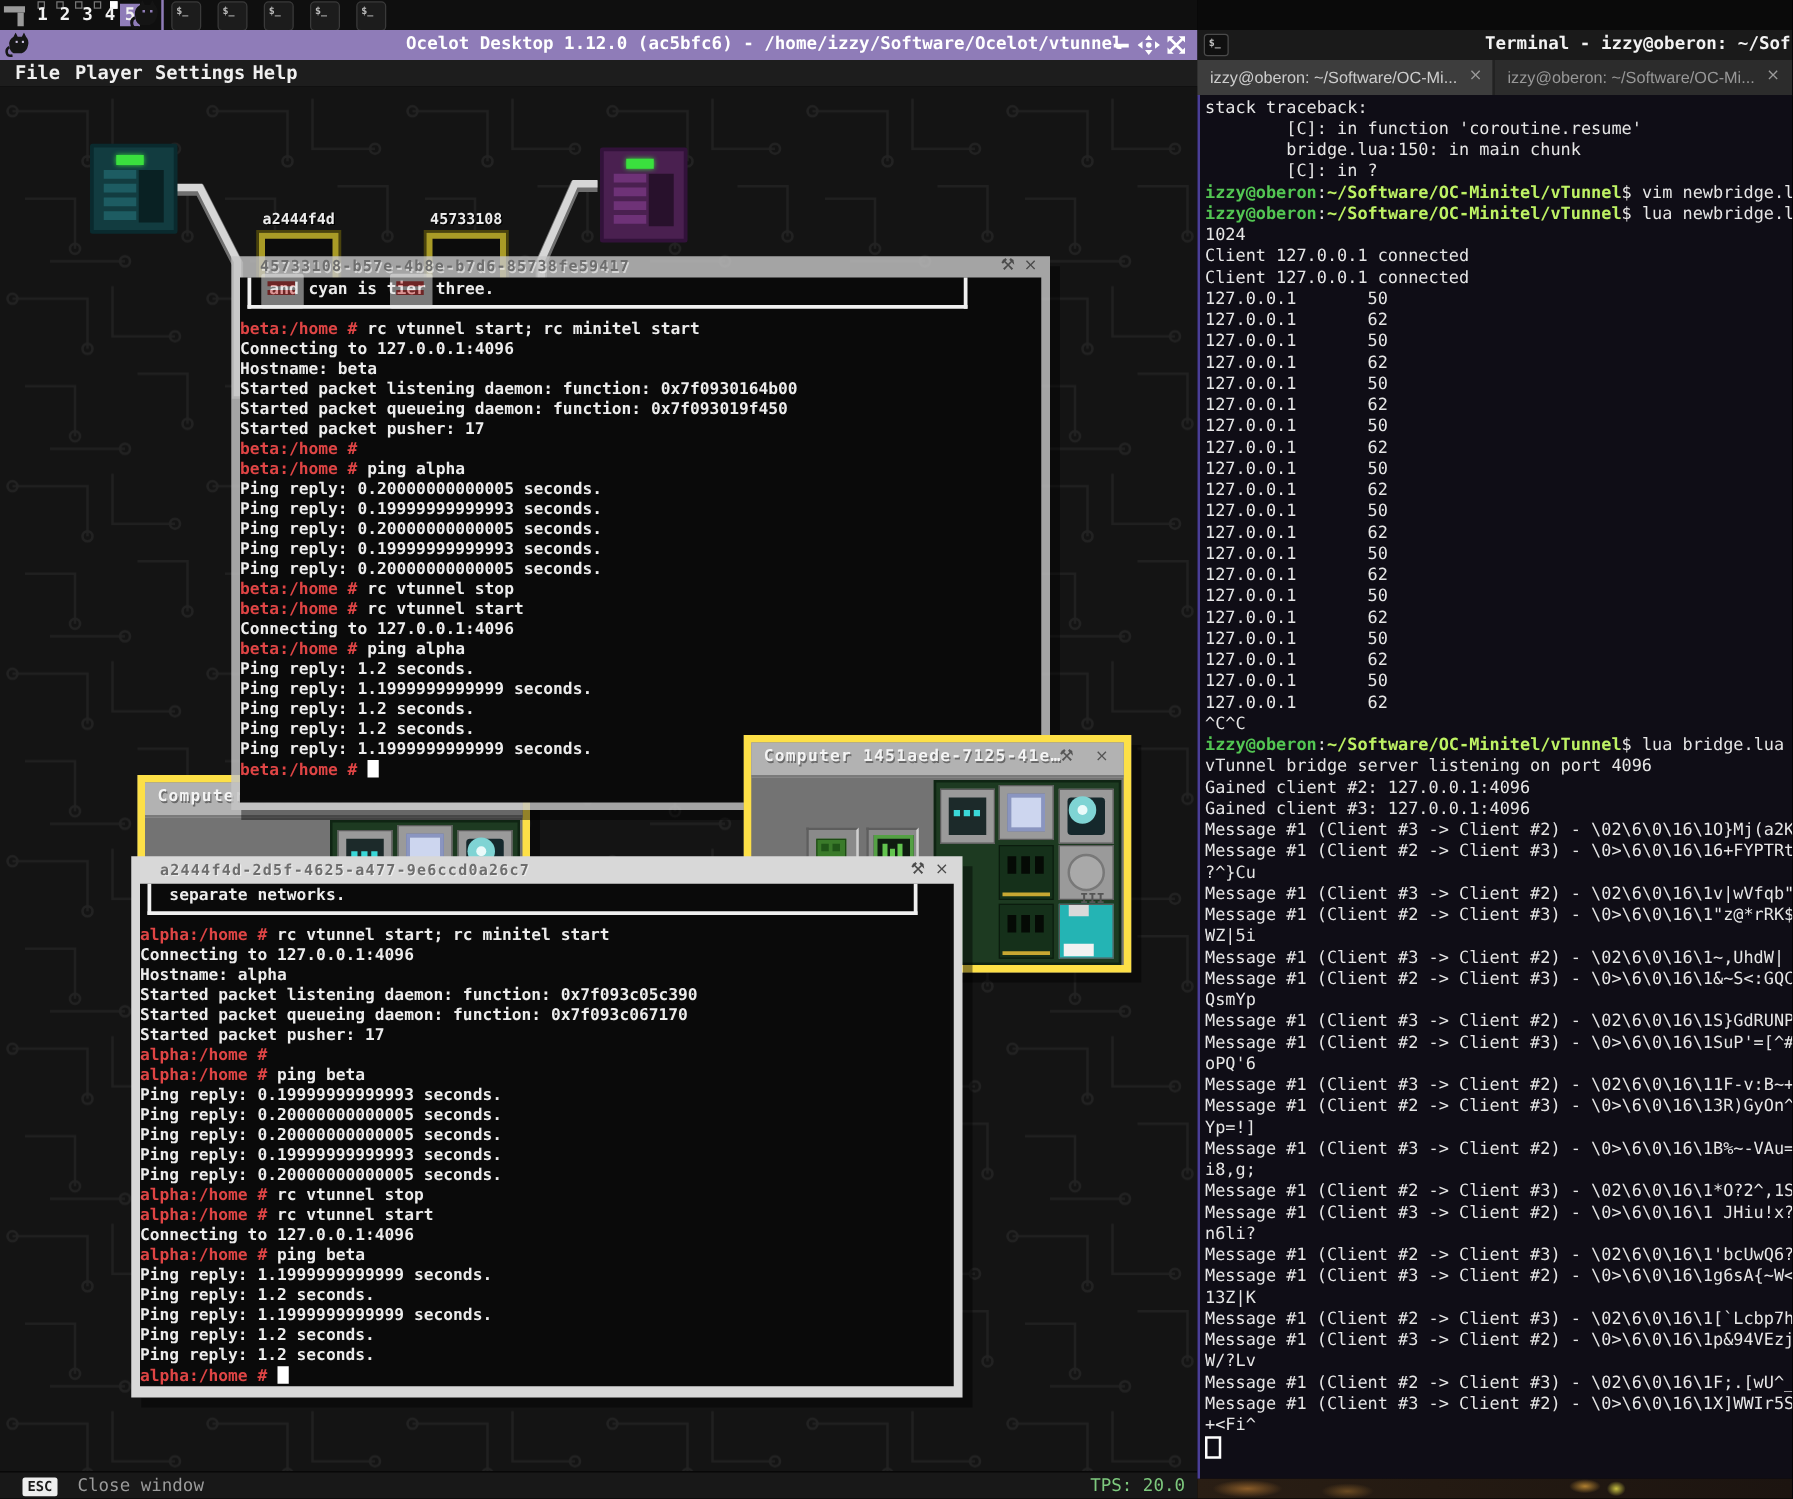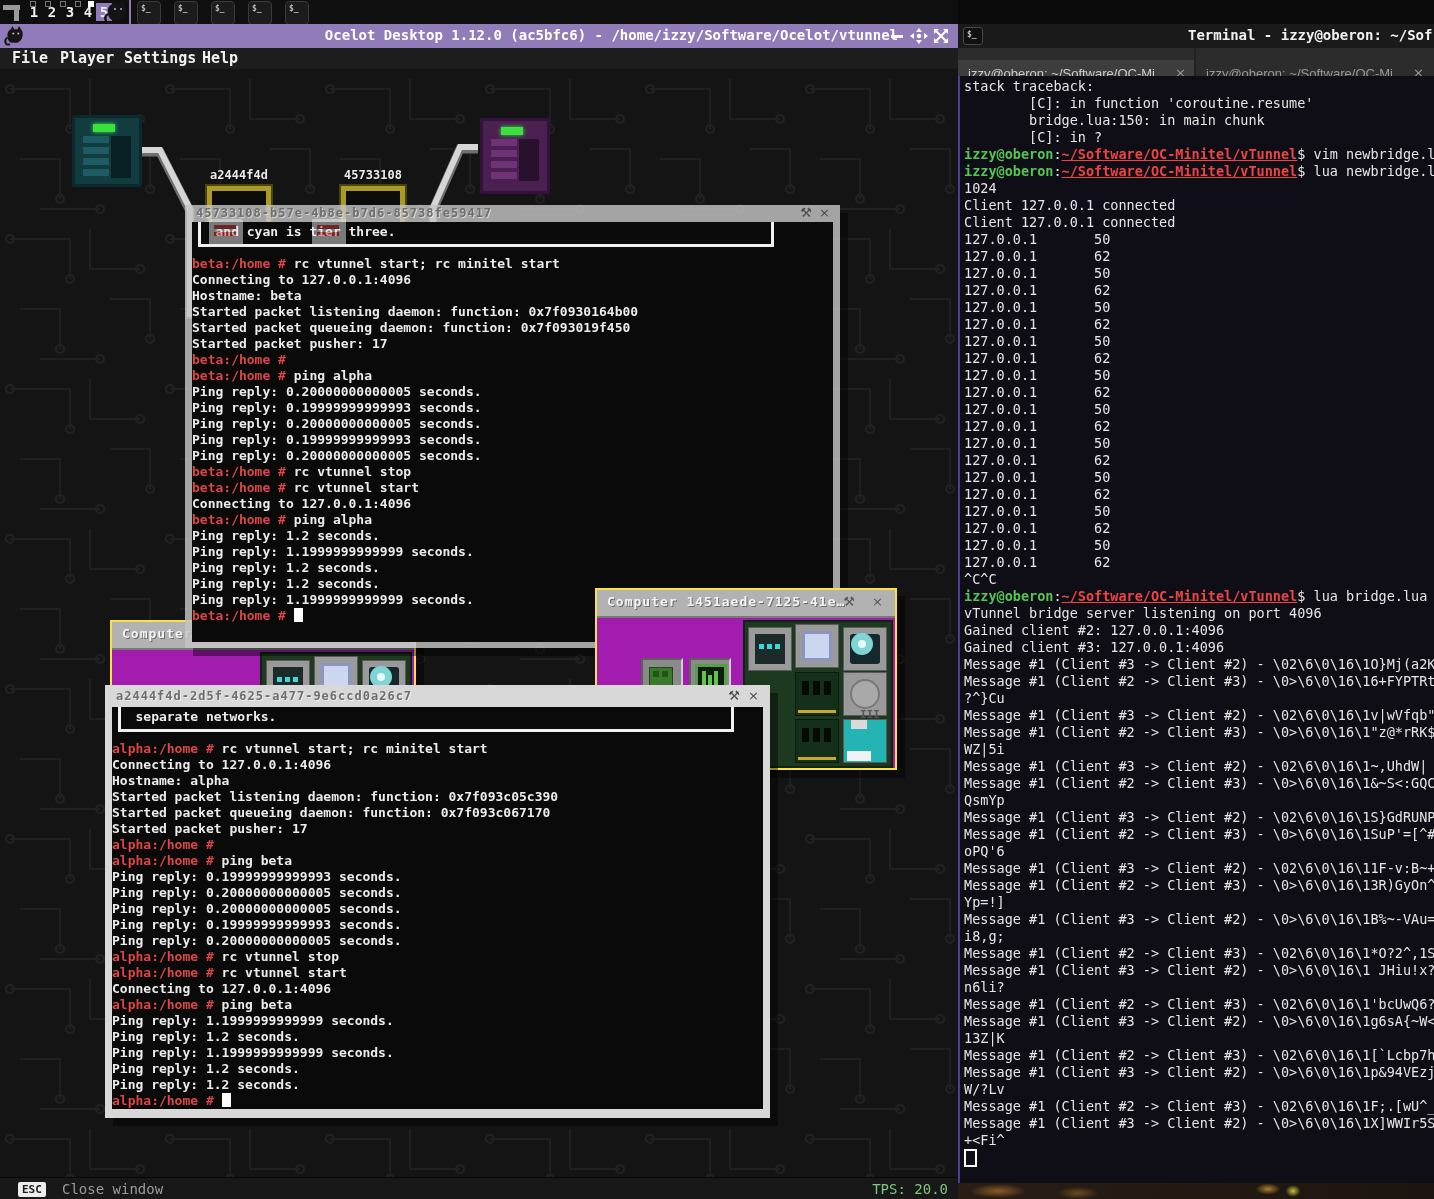--- a/index.html
+++ b/index.html
@@ -40,36 +40,36 @@
   .cable-sh{stroke:#6f6f6f;stroke-width:9;fill:none;}
   .tcard{background:#0c0c0c;border:5px solid #a99b26;outline:2px solid #4a430d;}
   .tcard-label{position:absolute;color:#ececec;font:bold 12px "DejaVu Sans Mono",monospace;
                text-shadow:1px 1px 0 #000;text-align:center;width:80px;}
   .ghost{opacity:.5;background:#e9e9e9;border-radius:2px;}
   .ghost i{position:absolute;left:5px;width:22px;height:4px;background:#d04040;}
 
   
   .ocwin{box-shadow:8px 8px 0 rgba(0,0,0,.42);}
   .ocwin .frame{position:absolute;inset:0;}
-  .ocwin .octitle{position:absolute;left:4px;top:0;right:0;height:17px;}
+  .ocwin .octitle{position:absolute;left:16px;top:0;right:0;height:17px;}
   .ocwin .octitle .t{position:absolute;left:7px;top:1px;font:bold 12px "DejaVu Sans Mono",monospace;
                      letter-spacing:1px;color:#6e6e6e;text-shadow:1px 1px 0 rgba(255,255,255,.55);white-space:nowrap;}
   .ocwin .ctl{position:absolute;top:0px;color:#4a4a4a;font:13px "DejaVu Sans",sans-serif;}
   .ocscreen{position:absolute;background:#0a0a0a;overflow:hidden;padding-top:2px;}
   .ocscreen .tline{height:16px;white-space:pre;font:bold 13px "DejaVu Sans Mono",monospace;color:#ececec;line-height:16px;}
   .seg-r{color:#df4545;}
   .seg-blk{display:inline-block;width:9px;height:14px;background:#fff;vertical-align:-2px;}
   .dialog-frame{position:absolute;border:3px solid #f0f0f0;border-top:none;}
 
   
   .frame-inactive{background:rgba(196,196,196,.82);}
   .frame-active{background:#d8d8d8;}
 
   
-  .cpwin{box-shadow:8px 8px 0 rgba(0,0,0,.42);background:#a21caf;border:2px solid #fde047;}
+  .cpwin{box-shadow:8px 8px 0 rgba(0,0,0,.42);background:#737373;border:6px solid #fde047;}
   .cptitle{position:absolute;left:0;top:0;right:0;height:26px;background:#b2b2b2;border-bottom:2px solid #7a7a7a;}
   .cptitle .t{position:absolute;left:10px;top:4px;font:bold 13px "DejaVu Sans Mono",monospace;letter-spacing:1px;
               color:#f4f4f4;text-shadow:1px 1px 0 #6a6a6a;white-space:nowrap;}
   .cptitle .t .dim{color:#8d8d8d;text-shadow:1px 1px 0 #9f9f9f;}
   .cpctl{position:absolute;top:4px;color:#555;font:13px "DejaVu Sans",sans-serif;}
   .cpctl.dim{color:#8d8d8d;}
   .slot{position:absolute;width:38px;height:38px;background:#8a8a8a;border-top:2px solid #5e5e5e;
         border-left:2px solid #5e5e5e;border-bottom:2px solid #cfcfcf;border-right:2px solid #cfcfcf;}
   .mobo{position:absolute;background:#1d3a21;border:2px solid #0f2413;}
   .comp{position:absolute;width:42px;height:42px;background:#9a9a9a;border:1px solid #5a5a5a;}
@@ -96,33 +96,33 @@
   .slotgrey-inner{background:#1c2a2a;}
 
   
   #rtop{left:958px;top:0;width:476px;height:24px;background:#0a0a0a;}
   #xtitle{left:958px;top:24px;width:476px;height:24px;background:#1a1a1a;}
   #xtitle .t{position:absolute;left:230px;top:3px;color:#f2f2f2;font:bold 14px "DejaVu Sans Mono",monospace;white-space:nowrap;}
   .term-mini-icon{position:absolute;left:5px;top:3px;width:18px;height:16px;background:#101010;border:1px solid #4a4a4a;
                   border-radius:3px;color:#c0c0c0;font:bold 8px "DejaVu Sans Mono",monospace;}
   .term-mini-icon span{position:absolute;left:3px;top:2px;}
   #xtabs{left:958px;top:48px;width:476px;height:28px;background:#2c2c2c;border-bottom:1px solid #1f1f1f;}
-  .xtab{position:absolute;top:12px;height:28px;width:236px;}
+  .xtab{position:absolute;top:0;height:28px;width:236px;}
   .xtab .lbl{position:absolute;left:10px;top:6px;font:13px "Liberation Sans","DejaVu Sans",sans-serif;white-space:nowrap;}
   .xtab .x{position:absolute;right:8px;top:5px;font:13px "DejaVu Sans",sans-serif;color:#9a9a9a;}
   .xtab-active{background:#3d3d3d;}
   .xtab-active .lbl{color:#cdcdcd;}
   .xtab-inactive{background:#2c2c2c;}
   .xtab-inactive .lbl{color:#989898;}
   .xtab-sep{position:absolute;left:236px;top:0;width:2px;height:28px;background:#222;}
   #xterm{left:958px;top:76px;width:476px;height:1107px;background:#0f0d16;border-left:2px solid #4a3f96;
          overflow:hidden;padding:2px 0 0 4px;box-sizing:border-box;}
   #xterm .tline{height:17px;line-height:17px;white-space:pre;font:13.5px "DejaVu Sans Mono",monospace;color:#e6e6e6;}
   .seg-g{color:#53c653;font-weight:bold;}
-  .seg-b{color:#ef4444;font-weight:bold;text-decoration:underline;}
+  .seg-b{color:#bef264;font-weight:bold;}
   .seg-hcur{display:inline-block;width:9px;height:14px;border:2px solid #fff;vertical-align:-3px;}
   #wallstrip{left:958px;top:1183px;width:476px;height:16px;
      background:
        radial-gradient(40px 10px at 40px 8px,#8a5c28 0%,rgba(0,0,0,0) 70%),
        radial-gradient(30px 9px at 120px 10px,#6a4a22 0%,rgba(0,0,0,0) 70%),
        radial-gradient(18px 8px at 310px 6px,#b08030 0%,rgba(0,0,0,0) 70%),
        radial-gradient(10px 8px at 335px 8px,#c8c040 0%,rgba(0,0,0,0) 75%),
        radial-gradient(26px 9px at 520px 9px,#4a3420 0%,rgba(0,0,0,0) 70%),
        linear-gradient(90deg,#2a1e14 0%,#241a12 40%,#1c1410 100%);}
 </style>

